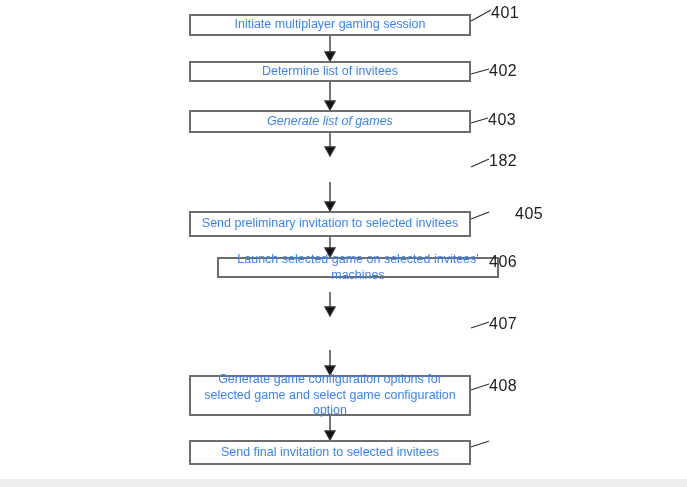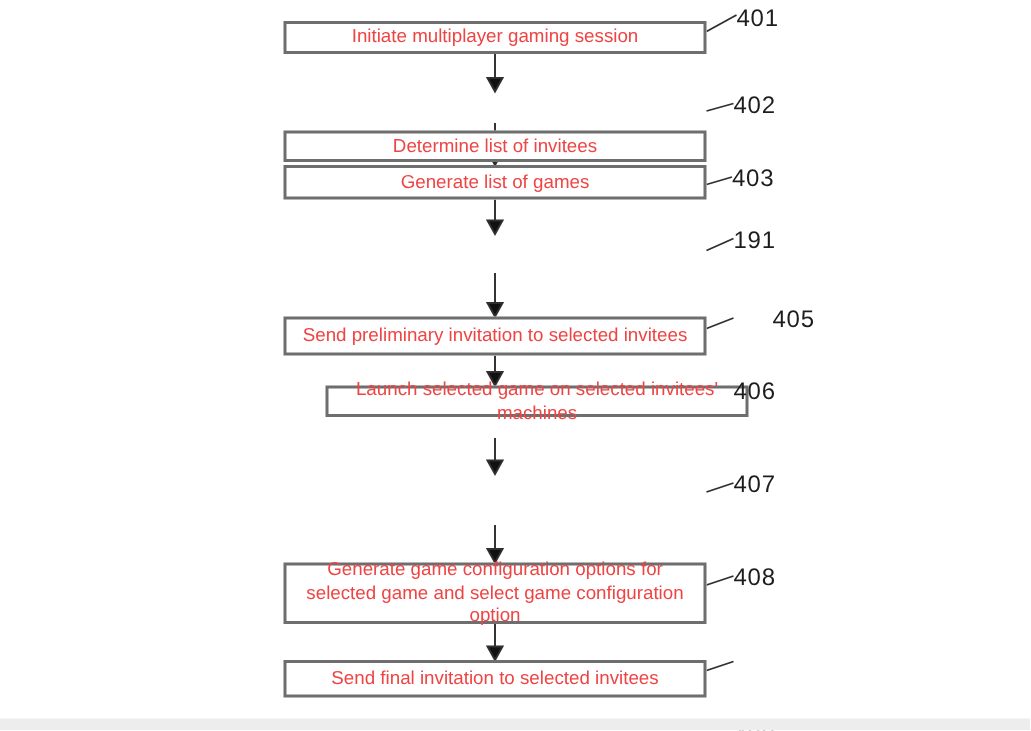--- a/index.html
+++ b/index.html
@@ -30,25 +30,25 @@
     box-sizing: border-box;
     border: 2px solid #6e6e6e;
     background: #ffffff;
     display: flex;
     align-items: center;
     justify-content: center;
     text-align: center;
     padding: 1px 10px;
     font-size: 12.5px;
     line-height: 1.25;
-    color: #ef4444;
+    color: #3b82f6;
   }
   .b1 { top: 14px;  height: 22px; }
-  .b2 { top: 61px;  height: 21px; margin-top: 26px; }
-  .b3 { top: 110px; height: 23px; }
+  .b2 { top: 61px;  height: 21px; }
+  .b3 { top: 110px; height: 23px; font-style: italic; }
   .b4 { top: 156px; height: 26px; }
   .b5 { top: 211px; height: 26px; }
   .b6 { top: 257px; height: 21px; margin-left: 28px; }
   .b7 { top: 316px; height: 34px; }
   .b8 { top: 375px; height: 41px; }
   .b9 { top: 440px; height: 25px; }
   .ref-label {
     position: absolute;
     font-size: 16px;
     color: #1d1d1d;
@@ -129,21 +129,21 @@
   <div class="flow-box b8">
     <span>Generate game configuration options for selected game and select game configuration option</span>
   </div>
   <div class="flow-box b9">
     <span>Send final invitation to selected invitees</span>
   </div>
 
   <div class="ref-label l1">401</div>
   <div class="ref-label l2">402</div>
   <div class="ref-label l3">403</div>
-  <div class="ref-label l4">191</div>
+  <div class="ref-label l4">182</div>
   <div class="ref-label l5">405</div>
   <div class="ref-label l6">406</div>
   <div class="ref-label l7">407</div>
   <div class="ref-label l8">408</div>
   <div class="ref-label l9">409</div>
 
   <div class="bottom-strip"></div>
 </div>
 
 </body></html>

